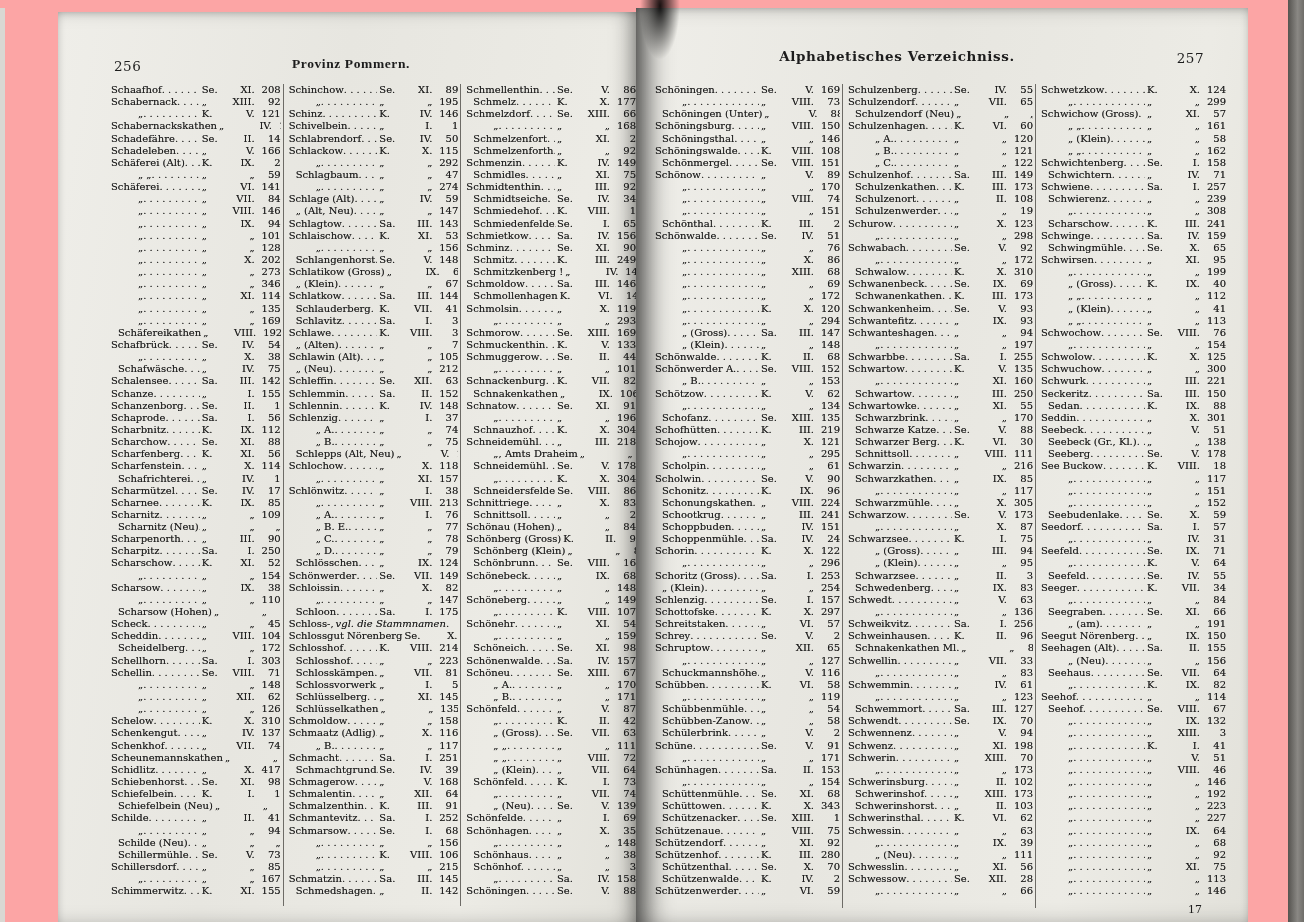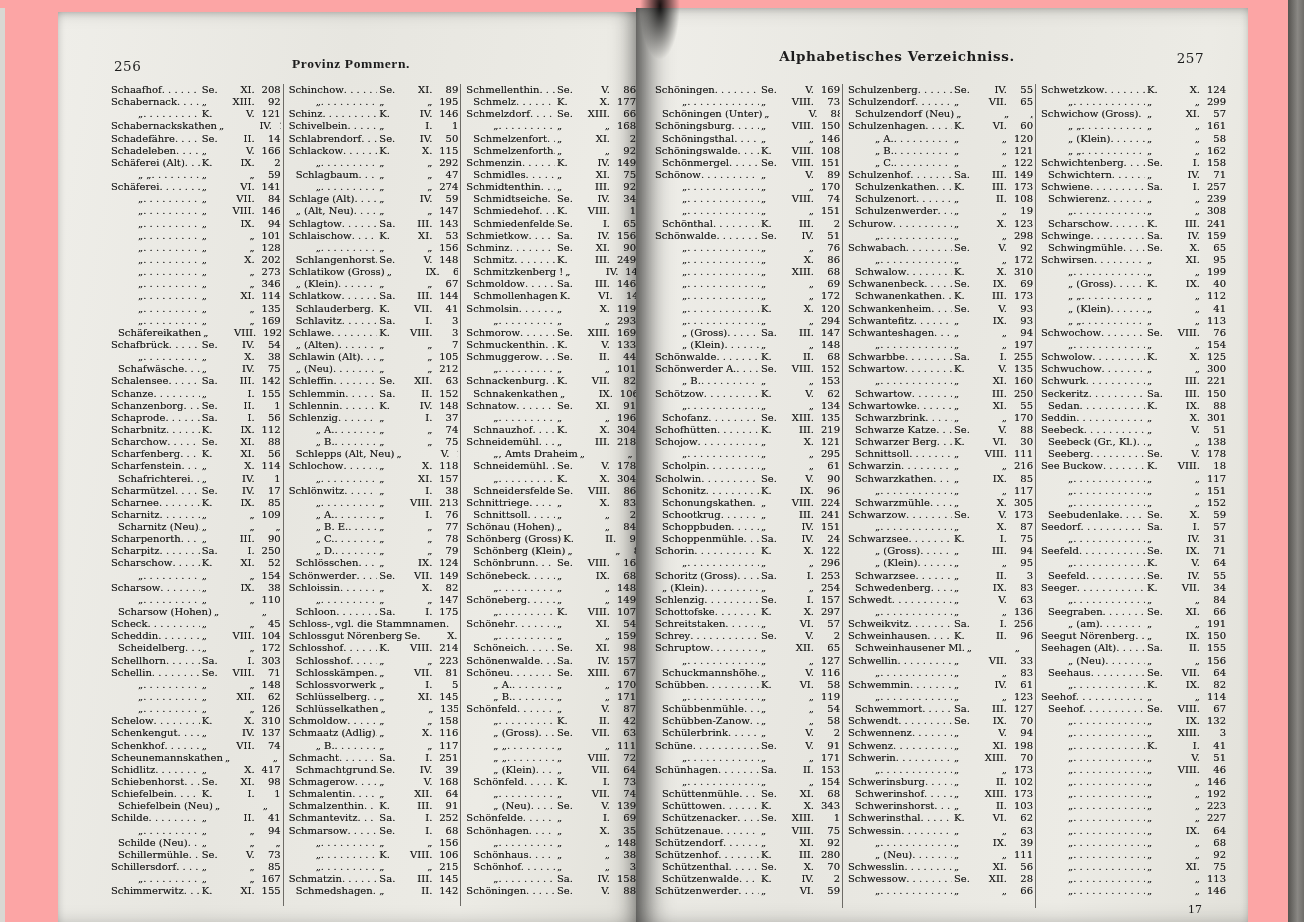--- a/index.html
+++ b/index.html
@@ -35,21 +35,21 @@
   .col + .col { border-left:1px solid #6d6b66; }
   .row {
     display:flex; align-items:baseline;
     height:12.15px; line-height:12.15px; font-size:10px;
     white-space:nowrap; overflow:hidden;
     text-shadow:0 0 0.4px rgba(10,10,10,0.55);
   }
   .row.i1 { padding-left:7px; }
   .row.i2 { padding-left:27px; }
   .nm  { flex:0 0 auto; }
-  .it  { flex:0 0 auto; padding-left:2px; }
+  .it  { flex:0 0 auto; font-style:italic; padding-left:2px; }
   .ld  { flex:1 1 0; min-width:0; overflow:hidden; color:#2e2e2c; }
   .ld::before { content:" . . . . . . . . . . . . . . . . . . . . . . . . . ."; letter-spacing:0; }
   .src { flex:0 0 21px; text-align:left; padding-left:2px; }
   .vol { flex:0 0 32px; text-align:right; }
   .num { flex:0 0 26px; text-align:right; }
   .row.note .nm { padding-right:0; }
   .sig { position:absolute; bottom:6px; left:552px; font-size:11px; }
   .gutter-smudge { position:absolute; left:640px; top:0; width:40px; height:60px;
     background:radial-gradient(ellipse at 50% 10%, rgba(0,0,0,0.9), rgba(0,0,0,0) 70%); }
 </style>
@@ -2269,21 +2269,21 @@
             <span class="num">256</span>
           </div>
           <div class="row i0">
             <span class="nm">Schweinhausen</span>
             <span class="ld"></span>
             <span class="src">K.</span>
             <span class="vol">II.</span>
             <span class="num">96</span>
           </div>
           <div class="row i1">
-            <span class="nm">Schweinhausener Ml.</span>
+            <span class="nm">Schnakenkathen Ml.</span>
             <span class="ld"></span>
             <span class="src">„</span>
             <span class="vol">„</span>
             <span class="num">88</span>
           </div>
           <div class="row i0">
             <span class="nm">Schwellin</span>
             <span class="ld"></span>
             <span class="src">„</span>
             <span class="vol">VII.</span>

